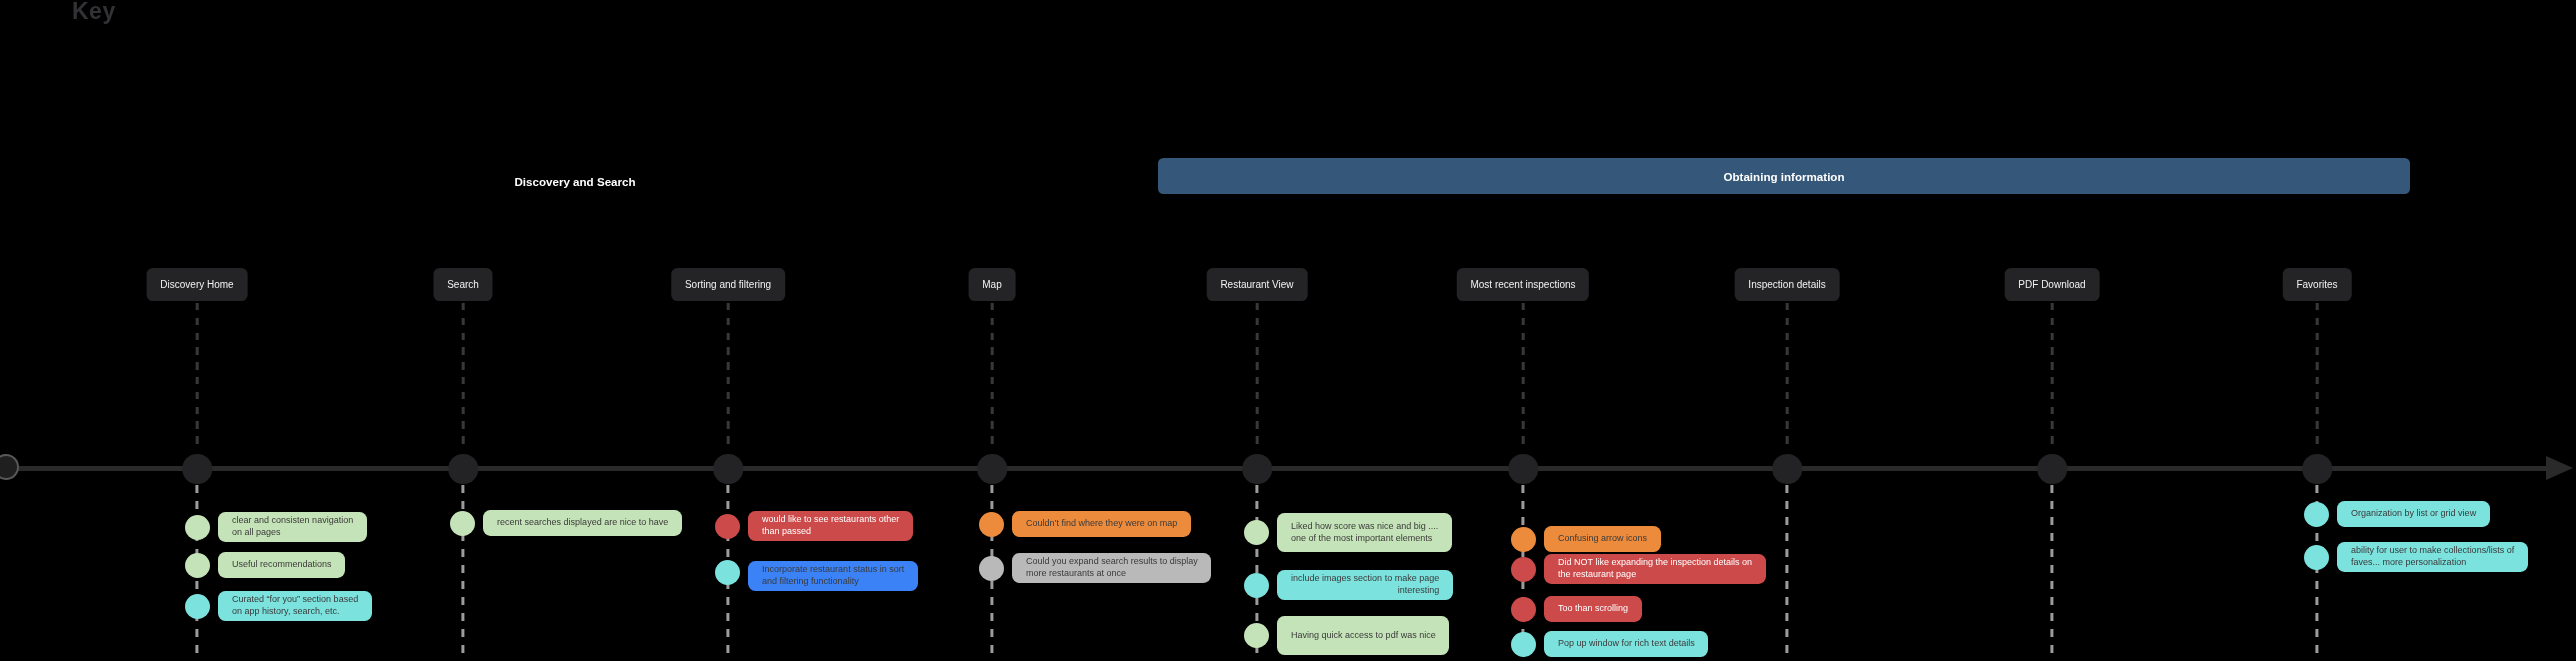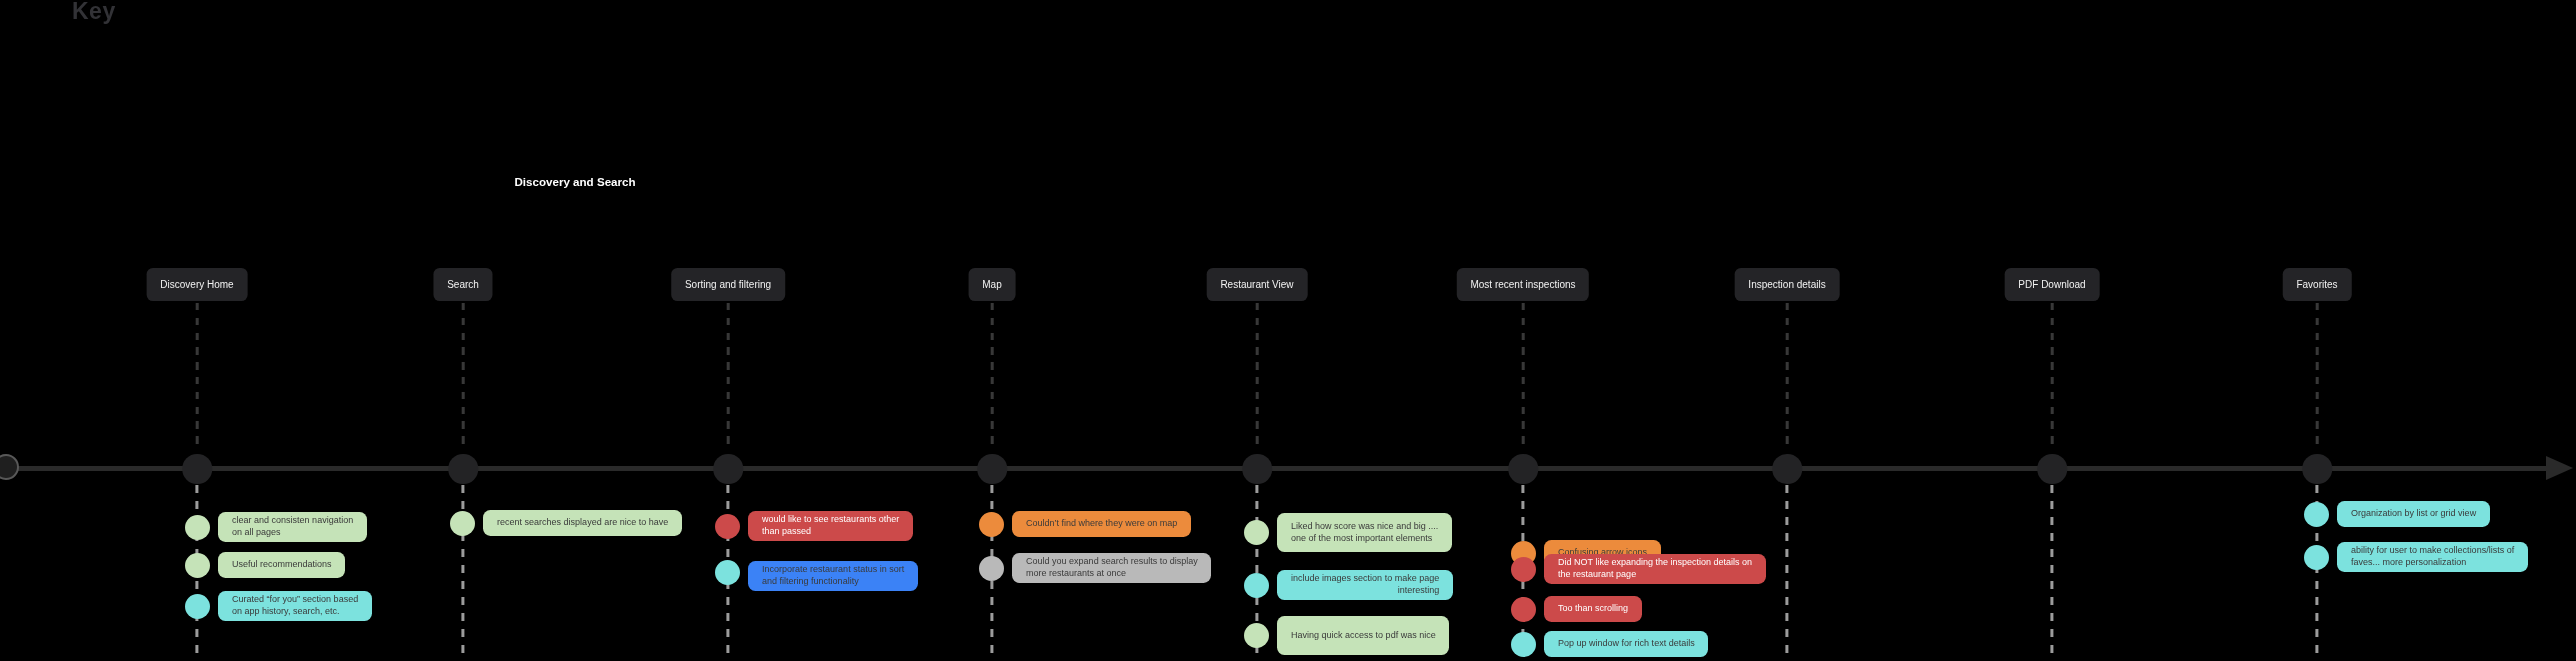--- a/index.html
+++ b/index.html
@@ -38,20 +38,23 @@
              display:flex;align-items:center;font-size:9px;font-weight:500;line-height:1.32;
              white-space:pre-line;}
 </style>
 </head>
 <body>
 
 <div id="canvas">
   <div class="key-title">Key</div>
 
   <div class="phase-text" style="left: 575px; top: 175px;">Discovery and Search</div>
+  <div class="phase-bar" style="left: 1158px; top: 158px; width: 1252px; height: 36px; background: rgb(53, 88, 122);">
+    <span>Obtaining information</span>
+  </div>
 
   <div class="tl-line"></div>
   <div class="tl-start"></div>
   <div class="tl-arrow"></div>
 
   <div>
       <div class="node-chip" style="left: 197px;">Discovery Home</div>
       <div class="dash-up" style="left: 197px;"></div>
       <div class="dash-down" style="left: 197px;"></div>
       <div class="node-dot" style="left: 197px;"></div>
@@ -119,21 +122,21 @@
 interesting</div>
       </div>
       <div class="note" style="left: 1244px; top: 616px;">
         <div class="note-dot" style="background: rgb(197, 227, 184);"></div>
         <div class="note-pill" style="background: rgb(197, 227, 184); color: rgb(58, 58, 58); min-height: 39px;">Having quick access to pdf was nice</div>
       </div>
       <div class="node-chip" style="left: 1523px;">Most recent inspections</div>
       <div class="dash-up" style="left: 1523px;"></div>
       <div class="dash-down" style="left: 1523px;"></div>
       <div class="node-dot" style="left: 1523px;"></div>
-      <div class="note" style="left: 1511px; top: 540px;">
+      <div class="note" style="left: 1511px; top: 526px;">
         <div class="note-dot" style="background: rgb(236, 139, 60);"></div>
         <div class="note-pill" style="background: rgb(236, 139, 60); color: rgb(58, 58, 58);">Confusing arrow icons</div>
       </div>
       <div class="note" style="left: 1511px; top: 554px;">
         <div class="note-dot" style="background: rgb(204, 74, 74);"></div>
         <div class="note-pill" style="background: rgb(204, 74, 74); color: rgb(255, 255, 255);">Did NOT like expanding the inspection details on
 the restaurant page</div>
       </div>
       <div class="note" style="left: 1511px; top: 596px;">
         <div class="note-dot" style="background: rgb(204, 74, 74);"></div>

